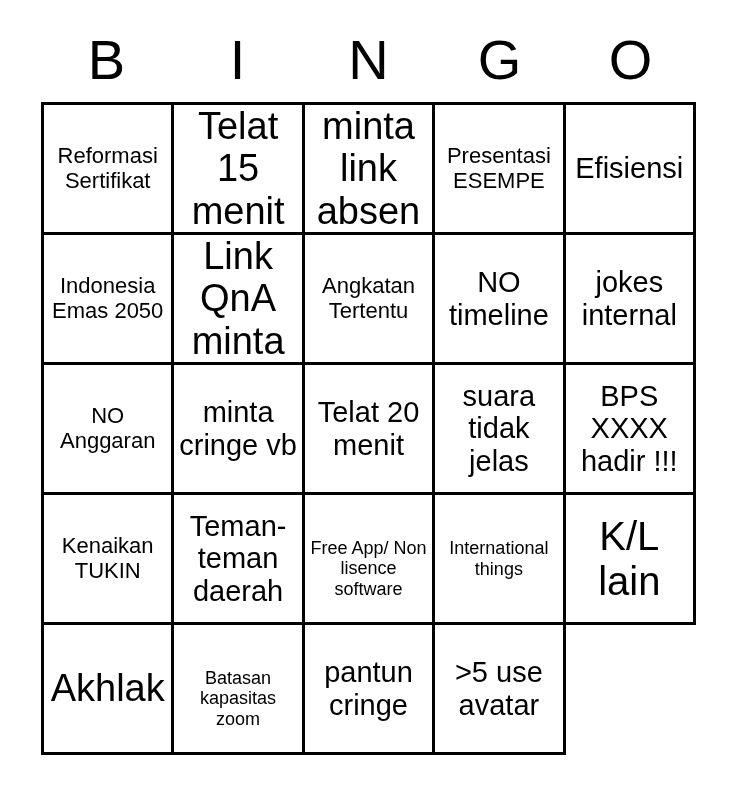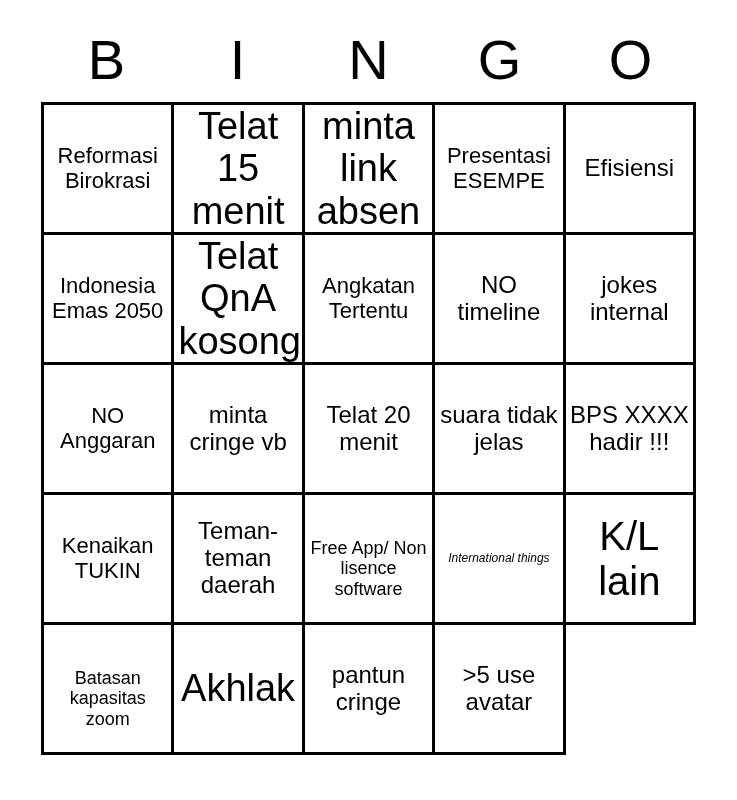--- a/index.html
+++ b/index.html
@@ -59,60 +59,60 @@
     overflow: hidden;
   }
   .cell span {
     display: block;
     width: 100%;
     line-height: 1.12;
   }
   
   .fs-xl span { font-size: 40px; }
   .fs-lg span { font-size: 38px; }
-  .fs-md span { font-size: 24px; }
+  .fs-md span { font-size: 29px; }
   .fs-sm span { font-size: 22px; }
   .fs-xs span { font-size: 18px; margin-top: 20px; }
-  .fs-xxs span { font-size: 12px; font-style: italic; }
+  .fs-xxs span { font-size: 18px; }
 </style>
 </head>
 <body>
 
 <div class="card">
 
   <div class="header-row">
     <div class="header-cell">B</div>
     <div class="header-cell">I</div>
     <div class="header-cell">N</div>
     <div class="header-cell">G</div>
     <div class="header-cell">O</div>
   </div>
 
   <div class="grid">
     <div class="cell fs-sm">
-        <span>Reformasi Birokrasi</span>
+        <span>Reformasi Sertifikat</span>
       </div>
     <div class="cell fs-lg">
         <span>Telat 15 menit</span>
       </div>
     <div class="cell fs-lg">
         <span>minta link absen</span>
       </div>
     <div class="cell fs-sm">
         <span>Presentasi ESEMPE</span>
       </div>
     <div class="cell fs-md">
         <span>Efisiensi</span>
       </div>
 
     <div class="cell fs-sm">
         <span>Indonesia Emas 2050</span>
       </div>
     <div class="cell fs-lg">
-        <span>Telat QnA kosong</span>
+        <span>Link QnA minta</span>
       </div>
     <div class="cell fs-sm">
         <span>Angkatan Tertentu</span>
       </div>
     <div class="cell fs-md">
         <span>NO timeline</span>
       </div>
     <div class="cell fs-md">
         <span>jokes internal</span>
       </div>
@@ -142,25 +142,25 @@
     <div class="cell fs-xs">
         <span>Free App/ Non lisence software</span>
       </div>
     <div class="cell fs-xxs">
         <span>International things</span>
       </div>
 
     <div class="cell fs-xl">
         <span>K/L lain</span>
       </div>
+    <div class="cell fs-lg">
+        <span>Akhlak</span>
+      </div>
     <div class="cell fs-xs">
         <span>Batasan kapasitas zoom</span>
-      </div>
-    <div class="cell fs-lg">
-        <span>Akhlak</span>
       </div>
     <div class="cell fs-md">
         <span>pantun cringe</span>
       </div>
     <div class="cell fs-md">
         <span>&gt;5 use avatar</span>
       </div>
   </div>
 
 </div>

